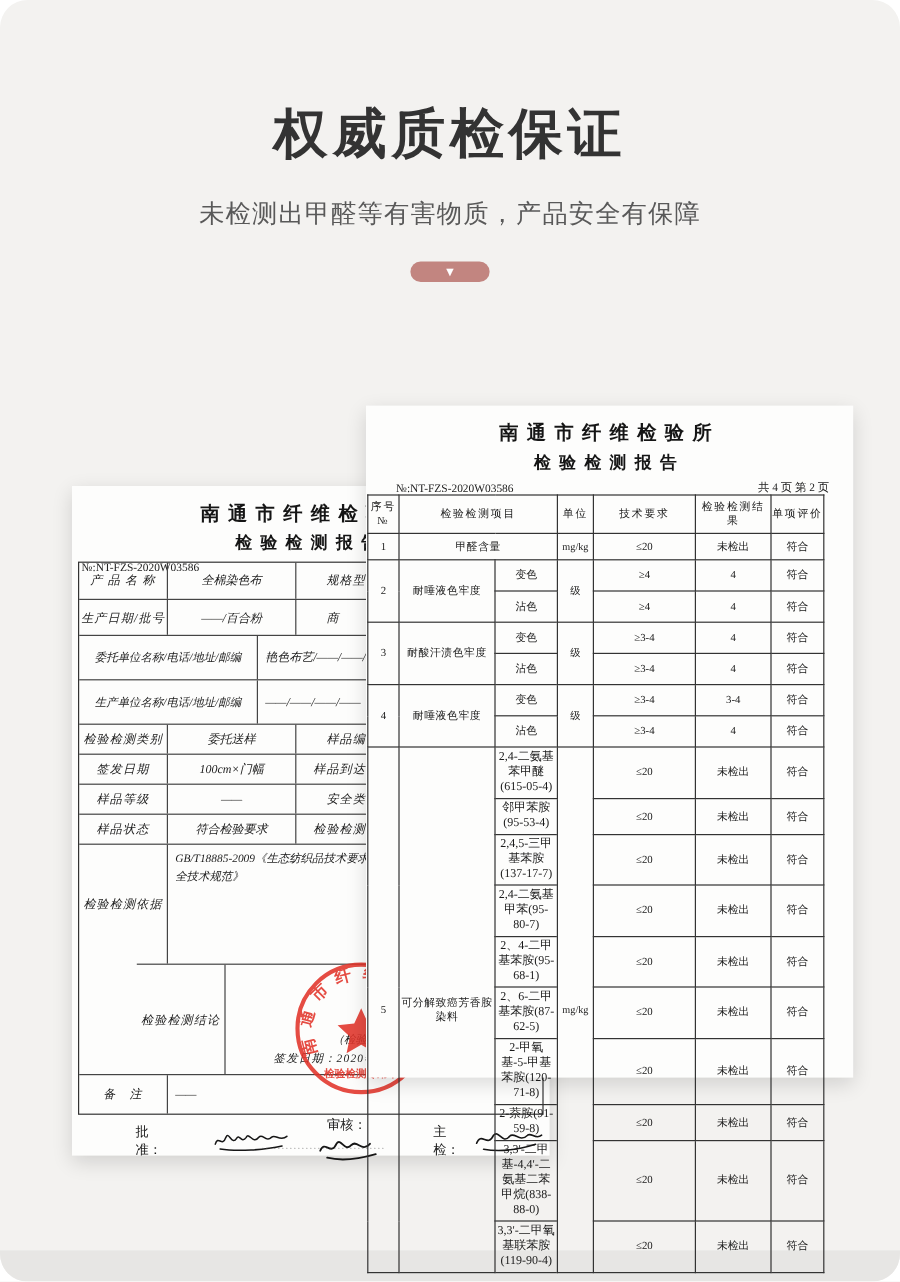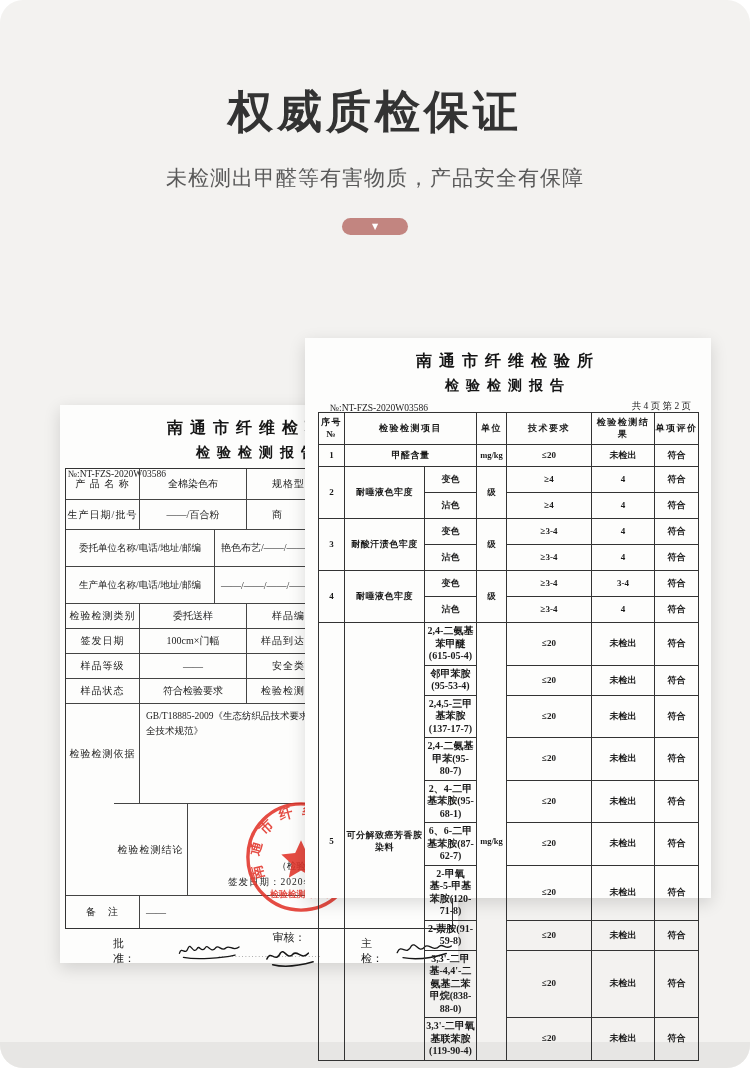--- a/index.html
+++ b/index.html
@@ -25,21 +25,21 @@
   .doc-no-line{margin:7px 8px 0;font-size:9.5px;color:#222;}
   .meta{display:flex;justify-content:space-between;margin:5px 20px 0 25px;
         font-size:9.5px;color:#222;align-items:flex-end;}
   
   .btable{position:absolute;left:5px;width:388px;top:63px;border:1.4px solid #333;
           box-sizing:border-box;background:transparent;}
   .brow{display:flex;box-sizing:border-box;}
   .brow + .brow, #back-info .brow + .brow, #back-info + .brow{border-top:1px solid #444;}
   #back-info .brow:first-child{border-top:none;}
   .bc{display:flex;align-items:center;justify-content:center;box-sizing:border-box;
-      font-size:10px;color:#1c1c1c;padding:2px 3px;overflow:hidden;white-space:nowrap;}
+      font-size:10px;color:#1c1c1c;padding:2px 3px;overflow:hidden;white-space:nowrap;font-style:italic;}
   .bc + .bc{border-left:1px solid #444;}
   .c1f{flex:0 0 73px;letter-spacing:1px;}
   .c2f{flex:0 0 107px;}
   .c3f{flex:0 0 95px;letter-spacing:1px;}
   .c4f{flex:1 1 auto;}
   .c1w{flex:0 0 148px;font-size:9.5px;}
   .c2w{flex:1 1 auto;justify-content:flex-start;padding-left:6px;}
   .h30{min-height:30px;} .h37{min-height:37px;} .h25{min-height:25px;}
   .h100{min-height:100px;} .h92{min-height:92px;} .h33{min-height:33px;}
   .basis-cell{flex:1 1 auto;display:block;text-align:left;padding:5px 6px;font-size:9.5px;
@@ -53,22 +53,22 @@
   .stamp text{fill:var(--stamp-red,#e2342a);font-weight:bold;}
   .stamp polygon{fill:var(--stamp-red,#e2342a);}
   .sigs{position:absolute;left:5px;top:525px;width:388px;display:flex;align-items:center;
         font-size:11px;color:#1a1a1a;}
   .sig{display:flex;align-items:center;}
   .sig svg{margin-left:2px;}
   .sig path{fill:none;stroke:#161616;stroke-width:1.6;stroke-linecap:round;}
   .s1{margin-left:48px;gap:32px;} .s2{margin-left:20px;flex-direction:column;} .s3{margin-left:44px;}
   .sig-dots{position:absolute;top:548px;left:158px;font-size:7px;letter-spacing:1px;color:#555;}
   
-  .ftable{position:absolute;left:13px;top:74px;width:380px;border-collapse:collapse;
-          font-size:9px;color:#1a1a1a;table-layout:fixed;border:1.4px solid #222;font-weight:bold;}
+  .ftable{position:absolute;left:1px;top:74px;width:380px;border-collapse:collapse;
+          font-size:9px;color:#1a1a1a;table-layout:fixed;border:1.4px solid #222;}
   .ftable td{border:1px solid #333;text-align:center;vertical-align:middle;
              padding:2px 1px;line-height:1.3;overflow:hidden;}
   .ftable .hd{padding:4px 0;letter-spacing:1.5px;min-height:30px;}
   .ftable .cell-item{letter-spacing:.5px;}
   .ftable .sub-name{font-size:10px;line-height:1.25;padding:2px 1px;letter-spacing:0;}
   .ftable .cell-unit{font-size:8.5px;}
   .rowh{height:26px;}
   .rowh1{height:22px;}
   
   .band{position:absolute;left:0;bottom:0;width:100%;height:26px;background:#e7e6e4;}
@@ -307,21 +307,21 @@
             <td class="">未检出</td>
             <td class="">符合</td>
           </tr>
           <tr class="">
             <td class="sub-name">2、4-二甲基苯胺(95-68-1)</td>
             <td class="">≤20</td>
             <td class="">未检出</td>
             <td class="">符合</td>
           </tr>
           <tr class="">
-            <td class="sub-name">6、6-二甲基苯胺(87-62-7)</td>
+            <td class="sub-name">2、6-二甲基苯胺(87-62-5)</td>
             <td class="">≤20</td>
             <td class="">未检出</td>
             <td class="">符合</td>
           </tr>
           <tr class="">
             <td class="sub-name">2-甲氧基-5-甲基苯胺(120-71-8)</td>
             <td class="">≤20</td>
             <td class="">未检出</td>
             <td class="">符合</td>
           </tr>

